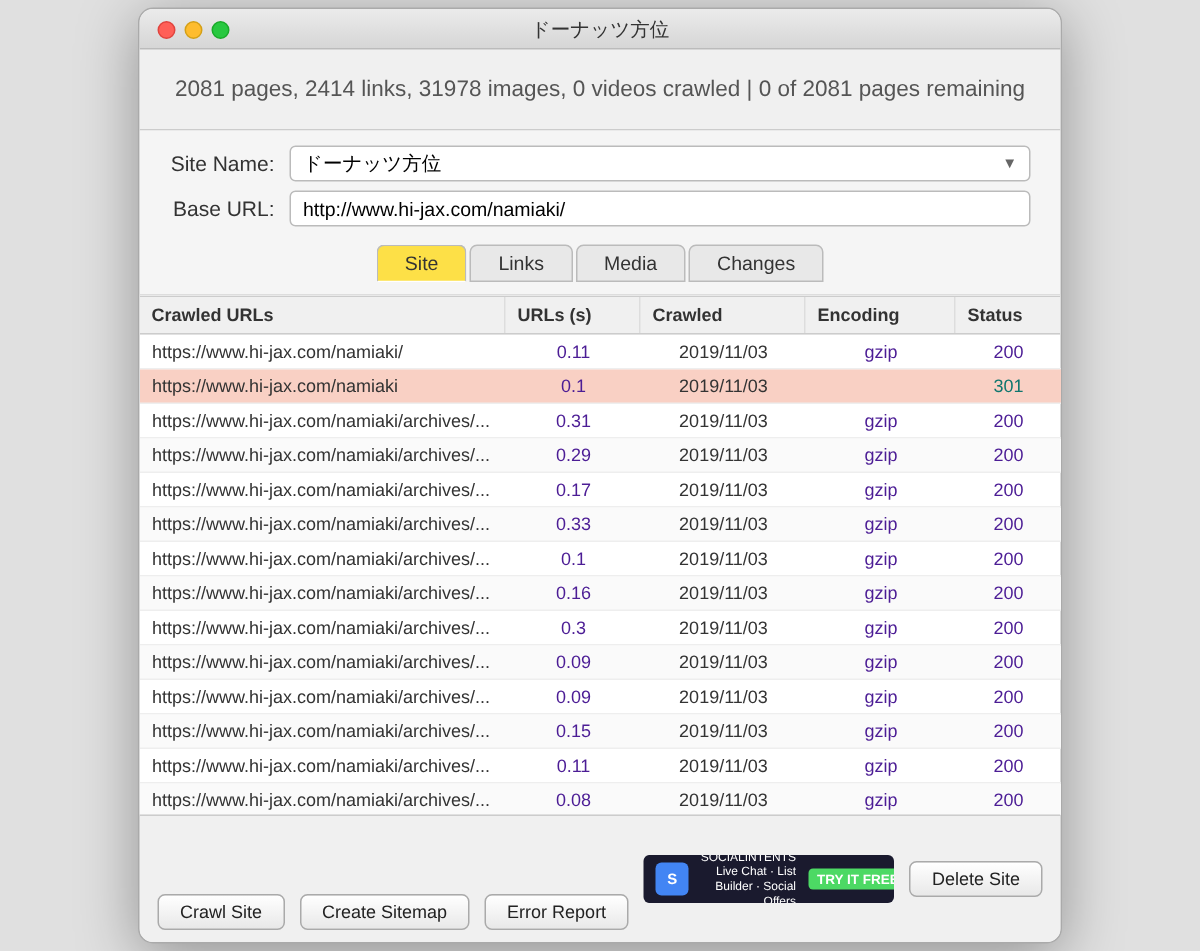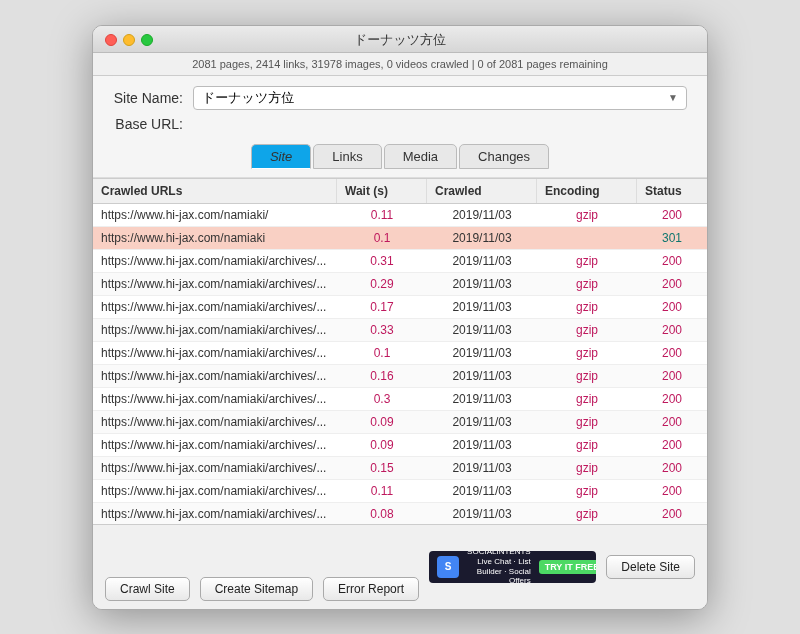--- a/index.html
+++ b/index.html
@@ -45,23 +45,23 @@
       position: absolute;
       left: 50%;
       transform: translateX(-50%);
       font-size: 13px;
       font-weight: 500;
       color: #333;
     }
     .status-bar {
       background: #f0f0f0;
       text-align: center;
-      font-size: 11px;
+      font-size: 15px;
       color: #555;
-      padding: 5px 8px;
+      padding: 18px 8px;
       border-bottom: 1px solid #ccc;
     }
     .form-area {
       padding: 10px 20px 8px;
       background: #f5f5f5;
       border-bottom: 1px solid #ddd;
     }
     .form-row {
       display: flex;
       align-items: center;
@@ -110,24 +110,23 @@
     .tab {
       padding: 4px 18px;
       border: 1px solid #bbb;
       border-radius: 5px 5px 0 0;
       font-size: 13px;
       cursor: pointer;
       background: #e8e8e8;
       color: #333;
     }
     .tab.active {
-      background: #0ea5e9;
+      background: #fde047;
       border-bottom-color: white;
       font-weight: 500;
-      font-style: italic;
     }
     .table-area {
       background: white;
       overflow: hidden;
     }
     .table-header {
       display: grid;
       grid-template-columns: 1fr 90px 110px 100px 70px;
       background: #f0f0f0;
       border-bottom: 1px solid #ccc;
@@ -156,21 +155,21 @@
       padding: 4px 8px;
       font-size: 12px;
       color: #333;
       overflow: hidden;
       text-overflow: ellipsis;
       white-space: nowrap;
       display: flex;
       align-items: center;
     }
     .td.center { justify-content: center; text-align: center; }
-    .td.green { color: #be185d; }
+    .td.green { color: #4c1d95; }
     .td.orange { color: #0f766e; text-align: right; }
     .footer {
       background: #f0f0f0;
       border-top: 1px solid #ccc;
       padding: 8px 12px;
       display: flex;
       align-items: center;
       gap: 10px;
     }
     .footer-btn {
@@ -260,34 +259,37 @@
   <div class="form-area">
     <div class="form-row">
       <span class="form-label">Site Name:</span>
       <div class="form-select">
         <span>ドーナッツ方位</span>
         <span class="form-select-arrow">▼</span>
       </div>
     </div>
     <div class="form-row">
       <span class="form-label">Base URL:</span>
+      <div class="form-input">
+        <span>http://www.hi-jax.com/namiaki/</span>
+      </div>
     </div>
 
     <div class="tabs-row">
       <div class="tab active">Site</div>
       <div class="tab">Links</div>
       <div class="tab">Media</div>
       <div class="tab">Changes</div>
     </div>
   </div>
 
   <div class="table-area">
     <div class="table-header">
       <div class="th">Crawled URLs</div>
-      <div class="th center">Wait (s)</div>
+      <div class="th center">URLs (s)</div>
       <div class="th center">Crawled</div>
       <div class="th center">Encoding</div>
       <div class="th center">Status</div>
     </div>
     <div class="table-body" id="table-body">
     <div class="table-row">
           <div class="td">https://www.hi-jax.com/namiaki/</div>
           <div class="td center green">0.11</div>
           <div class="td center">2019/11/03</div>
           <div class="td center green">gzip</div>

